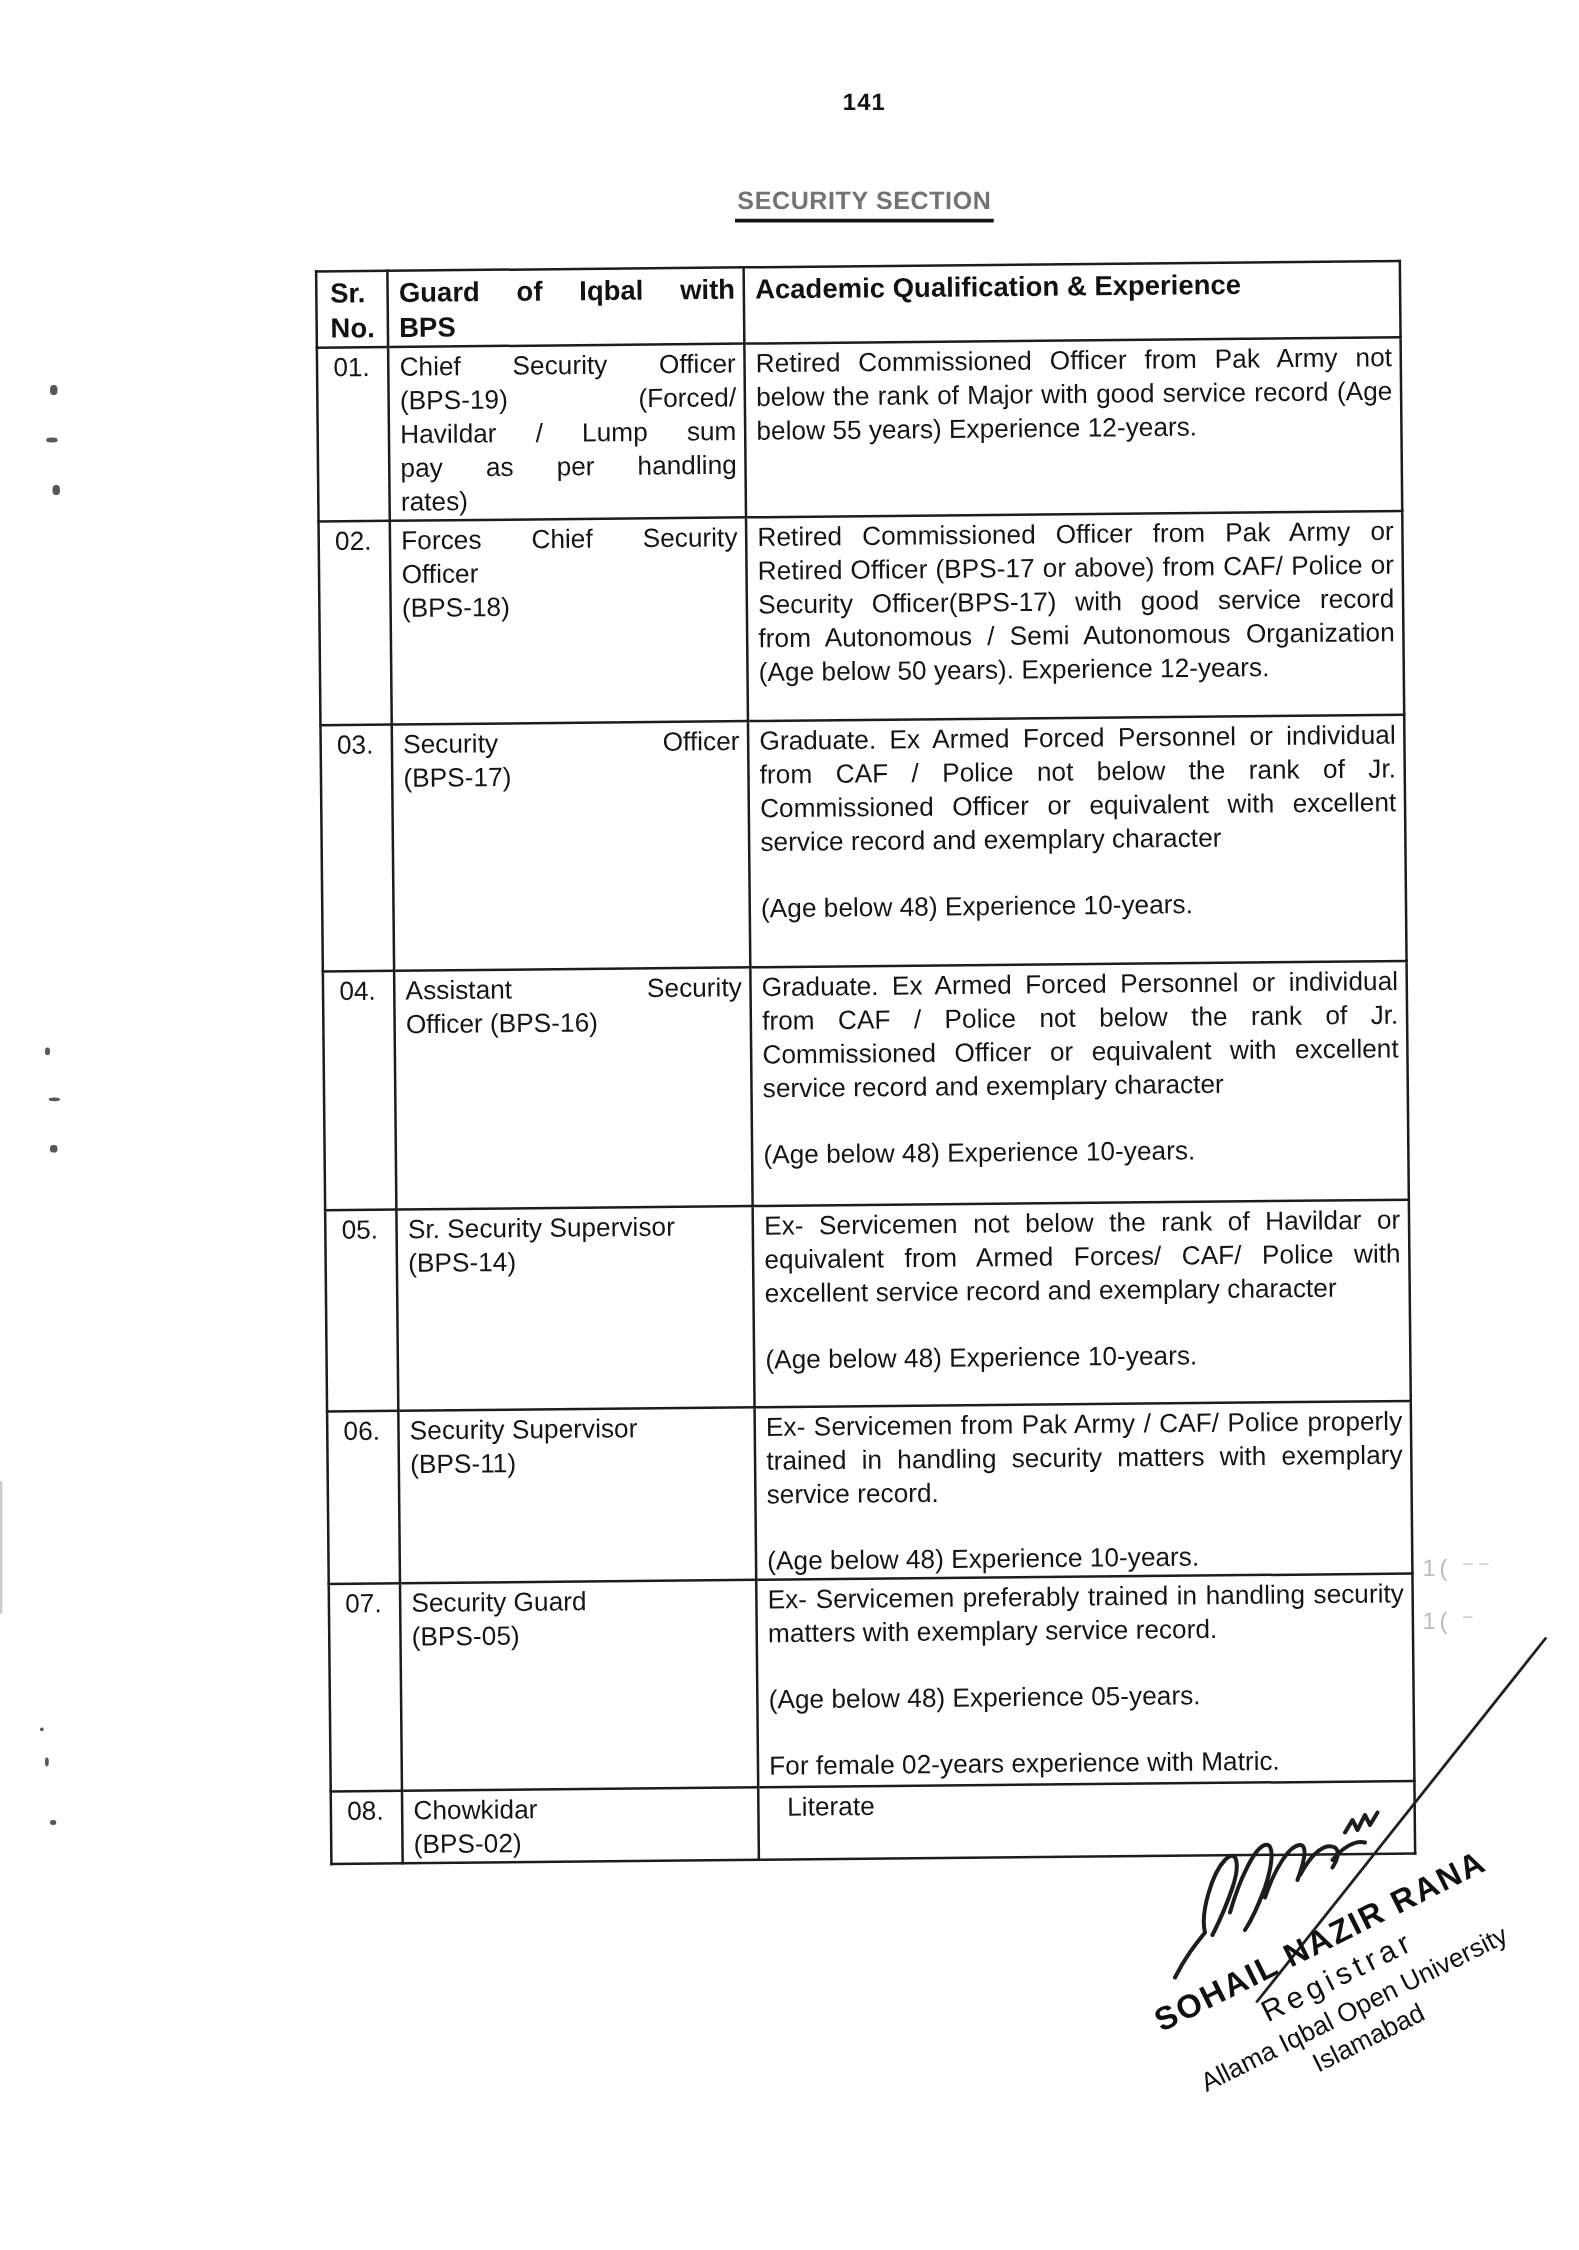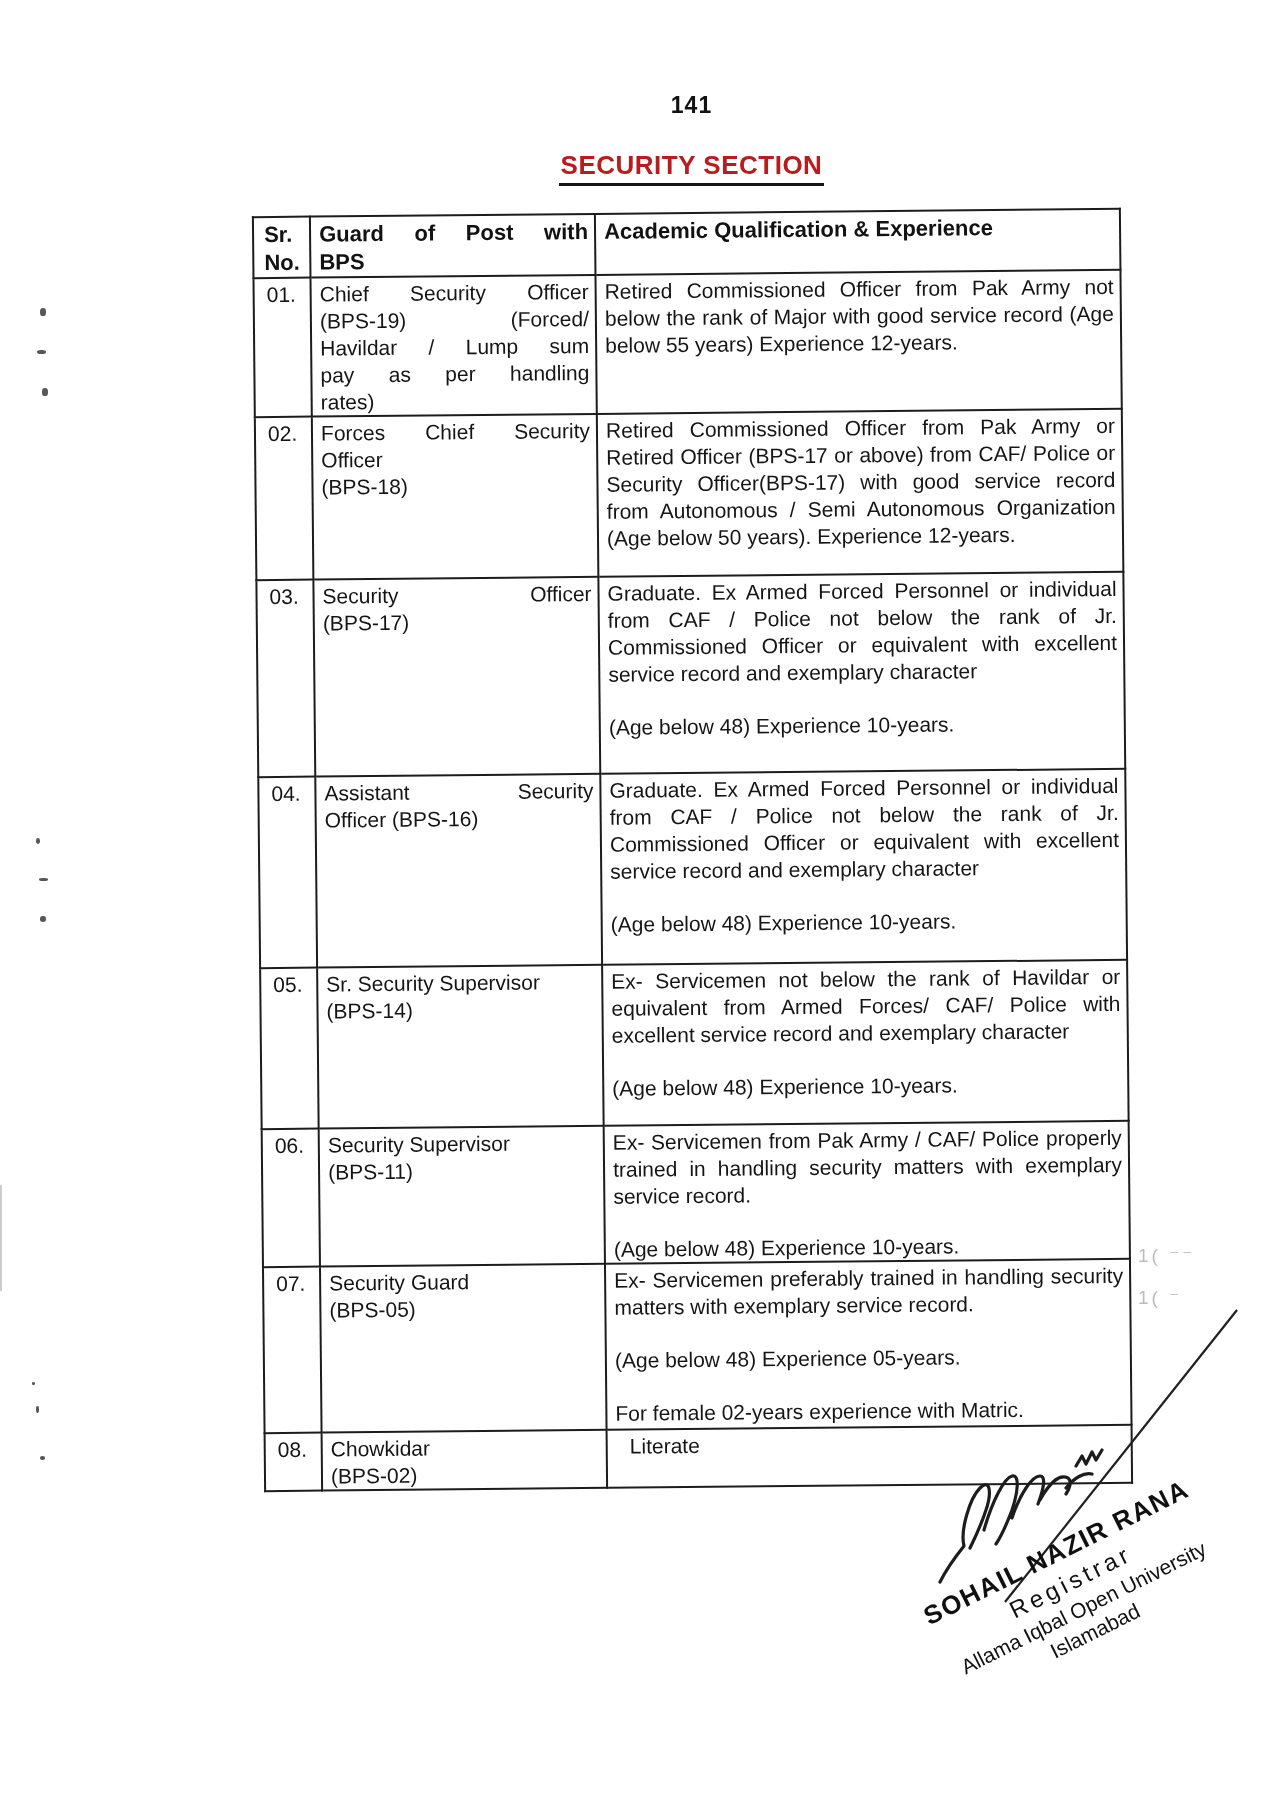--- a/index.html
+++ b/index.html
@@ -7,25 +7,25 @@
     width:1263px;height:1800px;position:relative;overflow:hidden;
     background:#ffffff;color:#141414;
     font-family:"Liberation Sans","DejaVu Sans",sans-serif;
     -webkit-font-smoothing:antialiased;
   }
   .page{position:absolute;inset:0;}
 
   
   .pageno{
     position:absolute;left:258px;top:72px;width:867px;
-    text-align:center;font-weight:700;font-size:23px;letter-spacing:1px;color:#121212;margin-top:20px;
+    text-align:center;font-weight:700;font-size:19px;letter-spacing:1px;color:#121212;
   }
   .title-row{position:absolute;left:258px;top:150px;width:867px;text-align:center;}
   .title{
-    display:inline-block;font-weight:700;font-size:26px;letter-spacing:0.5px;color:#b91c1c;
+    display:inline-block;font-weight:700;font-size:20px;letter-spacing:0.5px;color:#737373;
     border-bottom:3px solid #151515;padding:0 2px 2px 2px;
   }
 
   
   .table-wrap{
     position:absolute;left:258px;top:212px;width:867px;
     transform:rotate(-0.55deg);transform-origin:50% 50%;
   }
   table.doc{
     border-collapse:collapse;width:867px;table-layout:fixed;
@@ -92,21 +92,21 @@
       <thead>
         <tr style="height:61px">
           <th class="h1">
             <div>Sr.</div>
             <div>No.</div>
           </th>
           <th>
             <div class="j" id="hdr-post-words">
                 <span>Guard</span>
                 <span>of</span>
-                <span>Post</span>
+                <span>Iqbal</span>
                 <span>with</span>
               </div>
             <div>BPS</div>
           </th>
           <th>Academic Qualification &amp; Experience</th>
         </tr>
       </thead>
       <tbody id="tbody">
           <tr style="height: 138px;">
             <td class="sr">01.</td>

